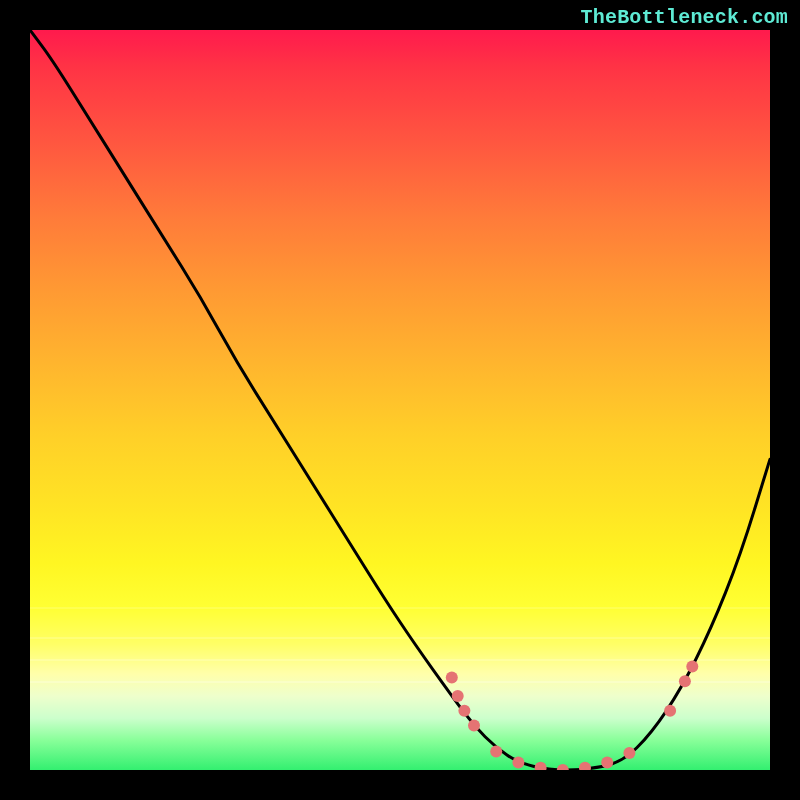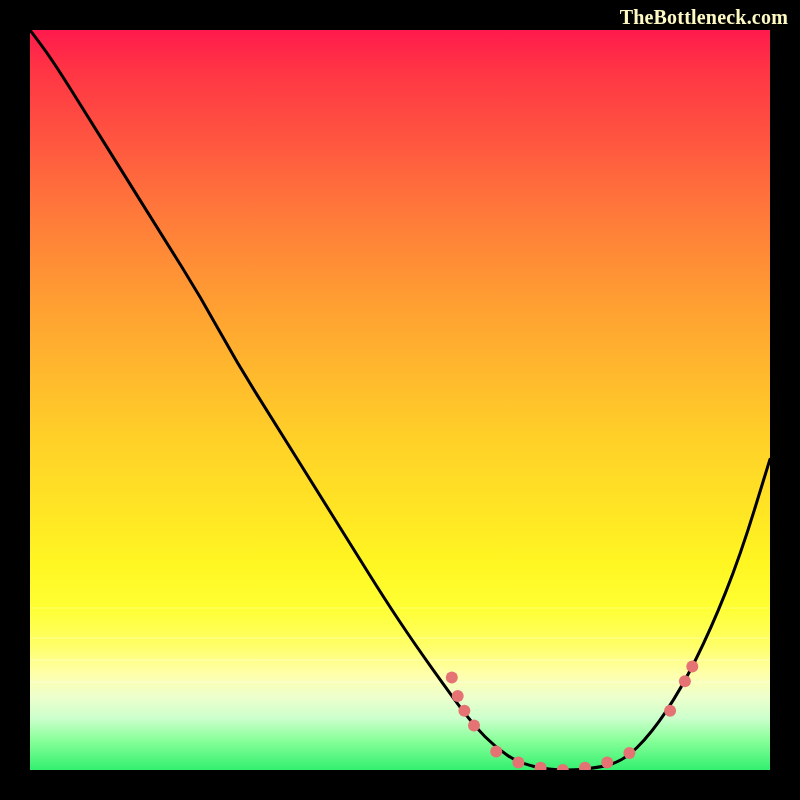--- a/index.html
+++ b/index.html
@@ -58,24 +58,24 @@
   svg.curve {
     position: absolute;
     left: 0; top: 0;
     width: 740px;
     height: 740px;
   }
   .watermark {
     position: absolute;
     top: 6px;
     right: 12px;
-    font-family: Liberation Serif, serif;
+    font-family: Liberation Mono, monospace;
     font-size: 20px;
     font-weight: 600;
-    color: #fef9c3;
+    color: #5eead4;
     letter-spacing: 0.2px;
     user-select: none;
   }
 </style>
 </head>
 <body>
 
 <div class="frame">
   <div class="watermark">TheBottleneck.com</div>
 

